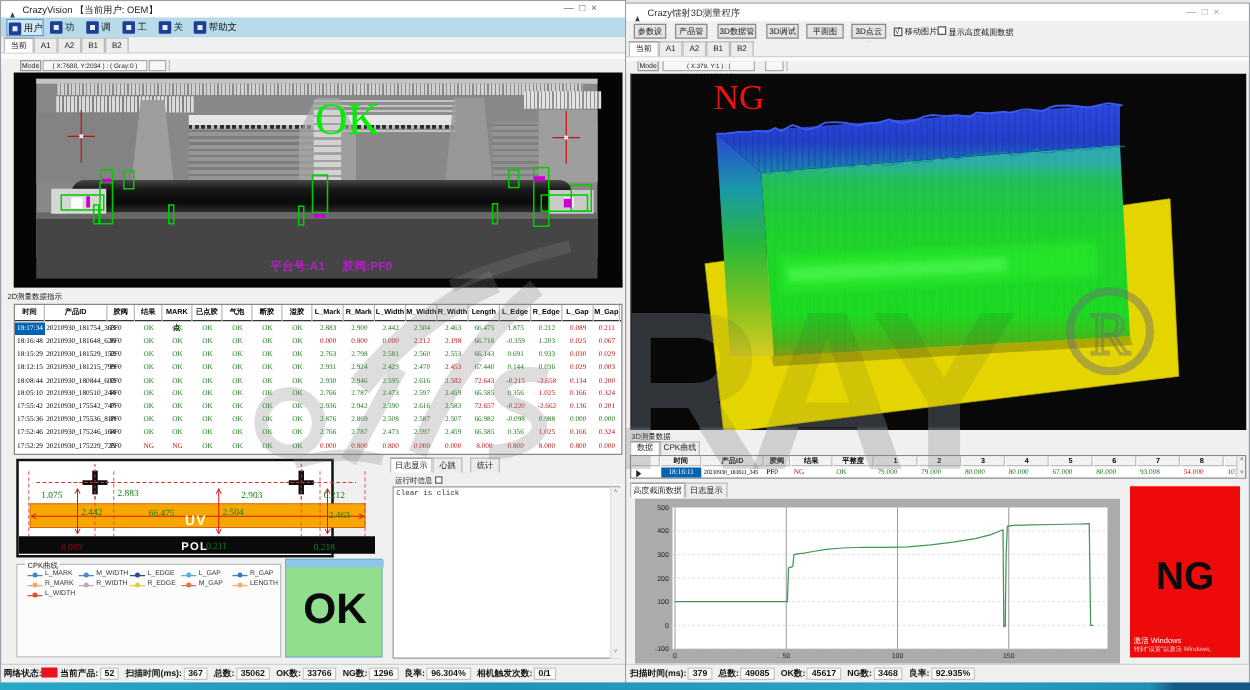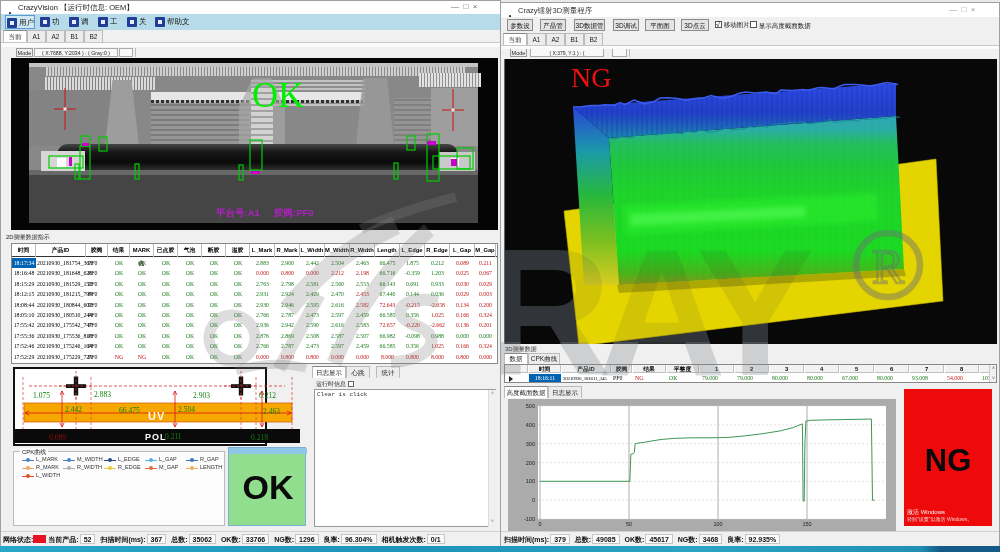--- a/index.html
+++ b/index.html
@@ -12,21 +12,21 @@
 .gbtn{position:absolute;border:1px solid #8a8a8a;background:#e4e4e4;font-size:6.5px;
  text-align:center;color:#111}
 .seg{display:inline-block;border:1px solid #c6c6c6;background:#fafafa;padding:0 3px;
  margin:0 3px 0 1px;height:10px;line-height:9px}
 </style></head><body>
 <div class="a win" style="left:0;top:0;width:501px;height:546px">
 <div class="a tbar" style="left:0;top:0;width:499px;height:13px">
 <span class="a" style="left:6px;top:3px;width:7px;height:7px"><svg width="7" height="7">
           <path d="M1 6 L3 1 L5 6 Z M0 6 H7" stroke="#334" fill="#557" stroke-width="1"></path>
         </svg></span>
-<span class="a" style="left:17px;top:2px;font-size:7.5px;color:#222">CrazyVision 【运行时信息: OEM】</span>
+<span class="a" style="left:17px;top:2px;font-size:7.5px;color:#222">CrazyVision 【当前用户: OEM】</span>
 <span class="a" style="left:450px;top:1px;font-size:8px;color:#666">—&nbsp;&nbsp;□&nbsp;&nbsp;×</span>
 </div>
 <div class="a" style="left:0;top:13px;width:499px;height:16px;background:#b7dbe9">
 <span class="a" style="left:4px;top:1px;width:30px;height:14px;border:1px solid #5b9bd5;background:#cfe8f3;font-size:7.5px;color:#111;line-height:14px;padding-left:13px"><span class="a" style="left:1px;top:2px;width:10px;height:10px;background:#203e96;border-radius:1px"></span><span class="a" style="left:4px;top:5px;width:4px;height:4px;background:#e8eef8"></span>用户</span>
 <span class="a" style="left:38px;top:1px;width:26px;height:14px;font-size:7.5px;color:#111;line-height:14px;padding-left:13px"><span class="a" style="left:1px;top:2px;width:10px;height:10px;background:#203e96;border-radius:1px"></span><span class="a" style="left:4px;top:5px;width:4px;height:4px;background:#e8eef8"></span>功能</span>
 <span class="a" style="left:67px;top:1px;width:25px;height:14px;font-size:7.5px;color:#111;line-height:14px;padding-left:13px"><span class="a" style="left:1px;top:2px;width:10px;height:10px;background:#203e96;border-radius:1px"></span><span class="a" style="left:4px;top:5px;width:4px;height:4px;background:#e8eef8"></span>调试</span>
 <span class="a" style="left:96px;top:1px;width:25px;height:14px;font-size:7.5px;color:#111;line-height:14px;padding-left:13px"><span class="a" style="left:1px;top:2px;width:10px;height:10px;background:#203e96;border-radius:1px"></span><span class="a" style="left:4px;top:5px;width:4px;height:4px;background:#e8eef8"></span>工具</span>
 <span class="a" style="left:125px;top:1px;width:23px;height:14px;font-size:7.5px;color:#111;line-height:14px;padding-left:13px"><span class="a" style="left:1px;top:2px;width:10px;height:10px;background:#203e96;border-radius:1px"></span><span class="a" style="left:4px;top:5px;width:4px;height:4px;background:#e8eef8"></span>关于</span>
 <span class="a" style="left:153px;top:1px;width:42px;height:14px;font-size:7.5px;color:#111;line-height:14px;padding-left:13px"><span class="a" style="left:1px;top:2px;width:10px;height:10px;background:#203e96;border-radius:1px"></span><span class="a" style="left:4px;top:5px;width:4px;height:4px;background:#e8eef8"></span>帮助文档</span>
 </div>

